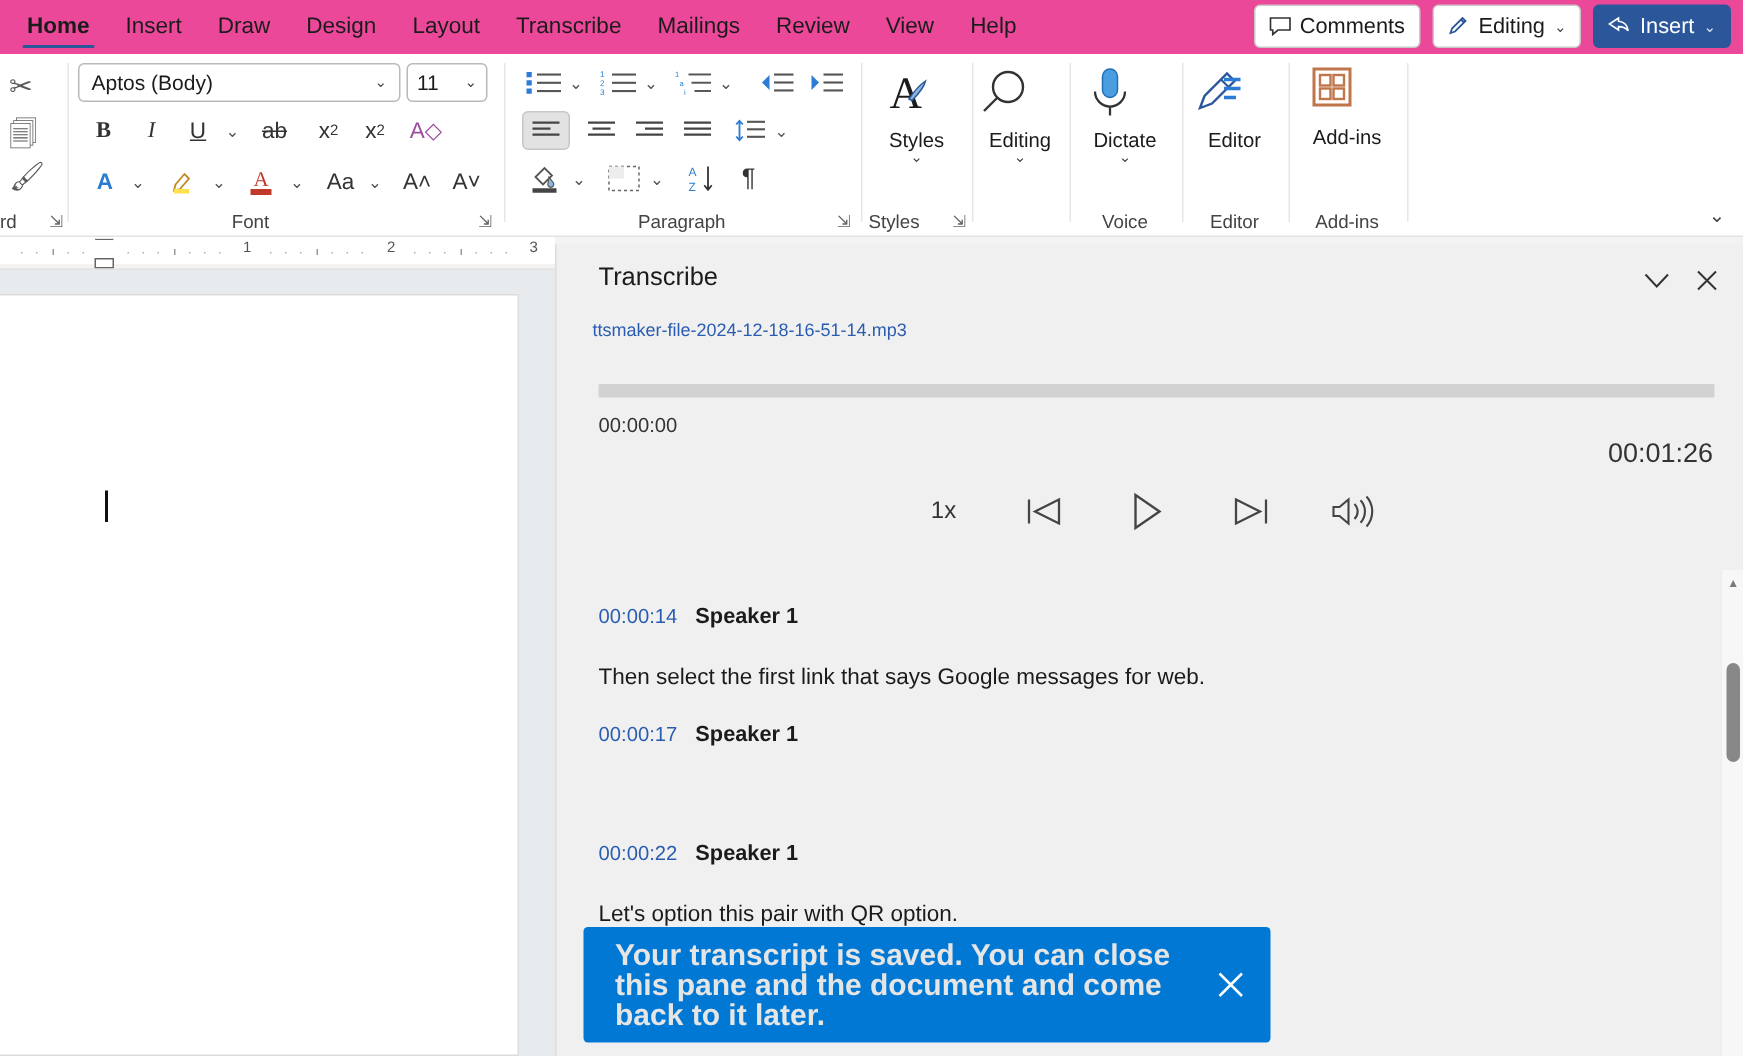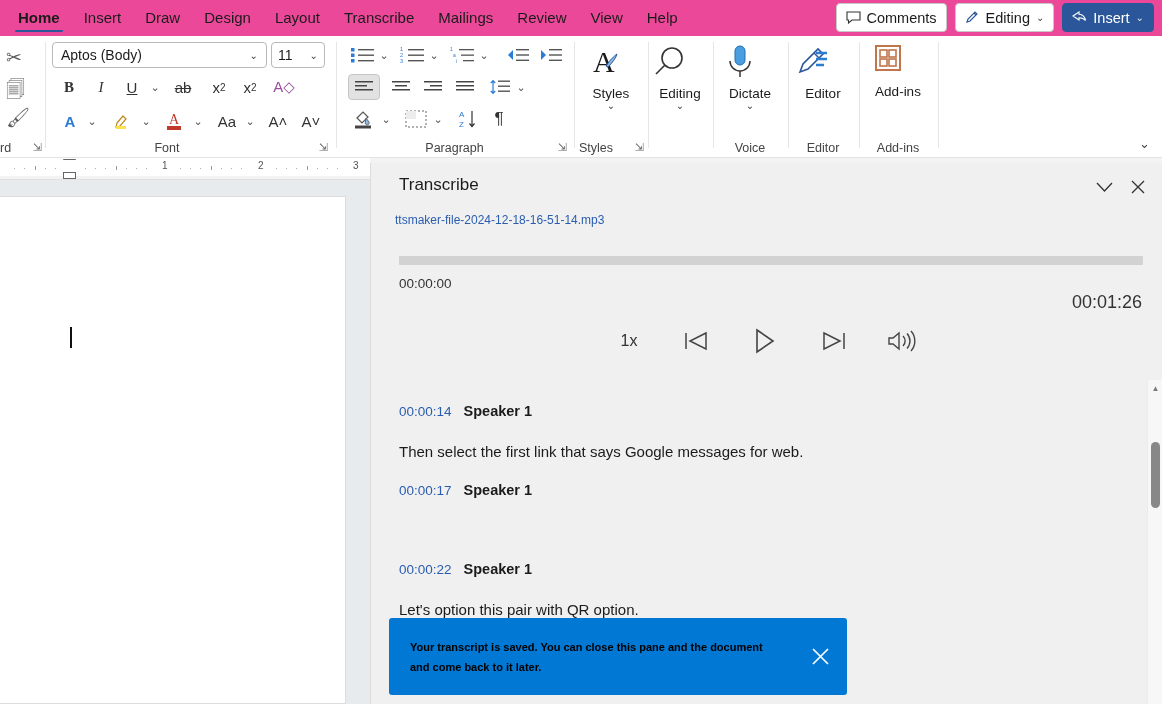--- a/index.html
+++ b/index.html
@@ -177,21 +177,21 @@
   .espk  { font-size: 14.5px; color: #1b1b1b; font-weight: bold; }
   .etext { font-size: 15px; color: #1b1b1b; margin-top: 24px; }
 
   
   .toast {
     position: absolute; left: 389px; top: 618px; width: 458px; height: 77px;
     background: #0078d4; border-radius: 3px;
     display: flex; align-items: center;
   }
   .toast-msg {
-    flex: 1; color: #000000; font-size: 11px; font-weight: bold;
+    flex: 1; color: #e5e5e5; font-size: 20px; font-weight: bold;
     line-height: 20px; padding: 0 8px 0 21px;
   }
   .toast-close {
     width: 54px; display: flex; align-items: center; justify-content: center;
     color: #ffffff; font-size: 19px;
   }
 
   
   .sbar {
     position: absolute; right: 0; top: 217px; width: 15px; height: 487px;

